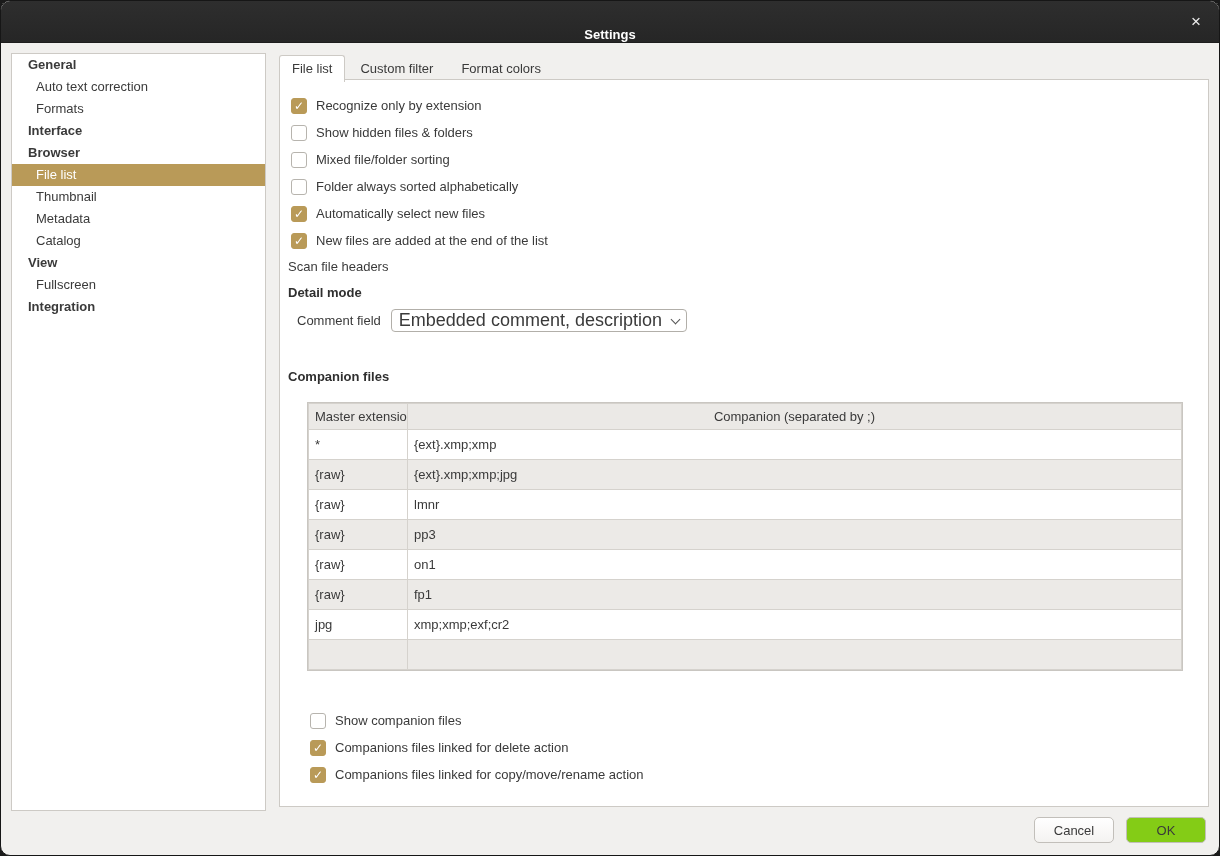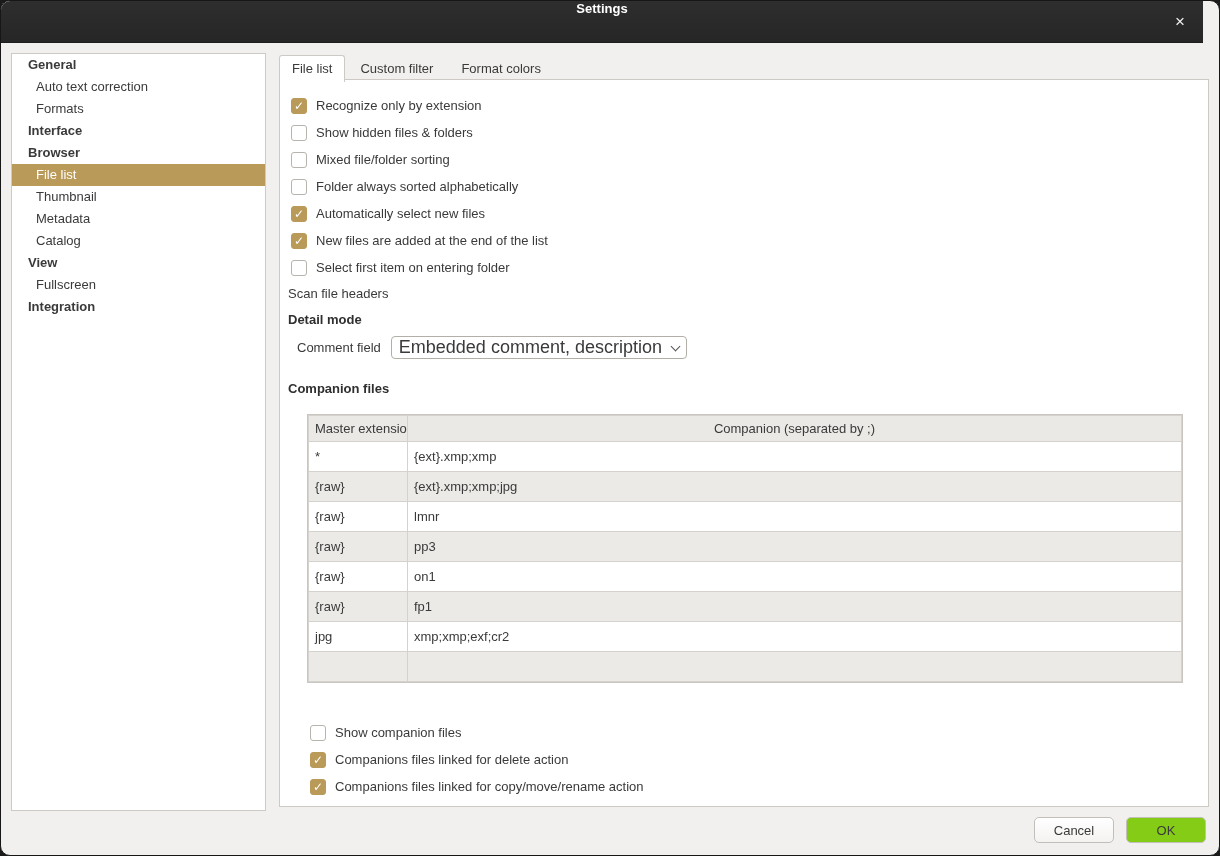--- a/index.html
+++ b/index.html
@@ -4,23 +4,23 @@
 <style>
   * { margin:0; padding:0; box-sizing:border-box; }
   html,body { width:1220px; height:856px; background:#1a1a1a; font-family:"Liberation Sans","DejaVu Sans",sans-serif; }
   #window {
     position:relative; width:1220px; height:856px;
     background:#f1f0ee; border-radius:10px; overflow:hidden;
     border:1px solid #161616;
   }
   
   #titlebar {
-    position:absolute; left:0; top:0; right:16px; height:42px;
+    position:absolute; left:0; top:0; right:0; height:42px;
     background:linear-gradient(#2e2e2e,#262626);
-    display:flex; align-items:flex-start; justify-content:center;
+    display:flex; align-items:flex-end; justify-content:center;
     border-bottom:1px solid #1d1d1d;
   }
   #titlebar .title { color:#ffffff; font-size:13px; font-weight:bold; }
   #close-btn {
     position:absolute; right:10px; top:8px; width:26px; height:26px;
     display:flex; align-items:center; justify-content:center;
     color:#eeeeee; font-size:17px; border-radius:50%; cursor:pointer;
   }
   
   #sidebar {
@@ -66,21 +66,21 @@
     font-size:18px; color:#3a3a3a; cursor:pointer;
   }
   #comment-select .chev {
     margin-left:10px; width:8px; height:8px; position:relative; flex:0 0 auto;
   }
   #comment-select .chev::before {
     content:""; position:absolute; left:0; top:0; width:6px; height:6px;
     border-right:1.6px solid #555; border-bottom:1.6px solid #555;
     transform:rotate(45deg);
   }
-  #companion-heading { margin-top:17px; }
+  #companion-heading { margin-top:32px; }
   
   #table-wrap { margin:12px 25px 0 27px; border:1px solid #c9c6c1; }
   table { border-collapse:collapse; width:100%; table-layout:fixed; }
   th, td {
     border:1px solid #d5d2cd; font-size:13px; font-weight:normal; color:#3a3a3a;
     height:30px; padding:0 6px; overflow:hidden; white-space:nowrap;
   }
   thead th { height:26px; background:#ebe9e6; }
   th.col-master, td.col-master { width:99px; text-align:left; }
   th.col-comp { text-align:center; }
@@ -148,24 +148,20 @@
           <span class="lbl">Folder always sorted alphabetically</span>
         </div>
         <div class="cb-row checked">
           <span class="box">✓</span>
           <span class="lbl">Automatically select new files</span>
         </div>
         <div class="cb-row checked">
           <span class="box">✓</span>
           <span class="lbl">New files are added at the end of the list</span>
         </div>
-        <div class="cb-row">
-          <span class="box"></span>
-          <span class="lbl">Select first item on entering folder</span>
-        </div>
       </div>
 
     <div class="plain-label">Scan file headers</div>
     <div class="bold-label">Detail mode</div>
 
     <div id="comment-row">
       <span class="clbl">Comment field</span>
       <div id="comment-select">
         <span>Embedded comment, description</span>
         <span class="chev"></span>

